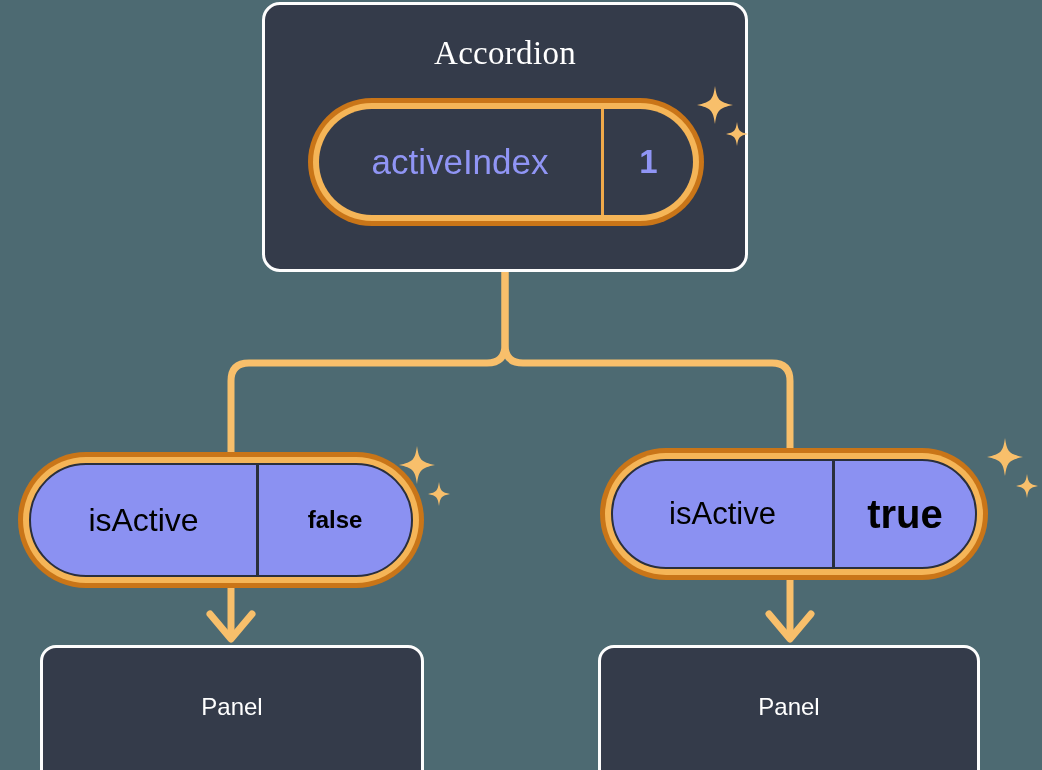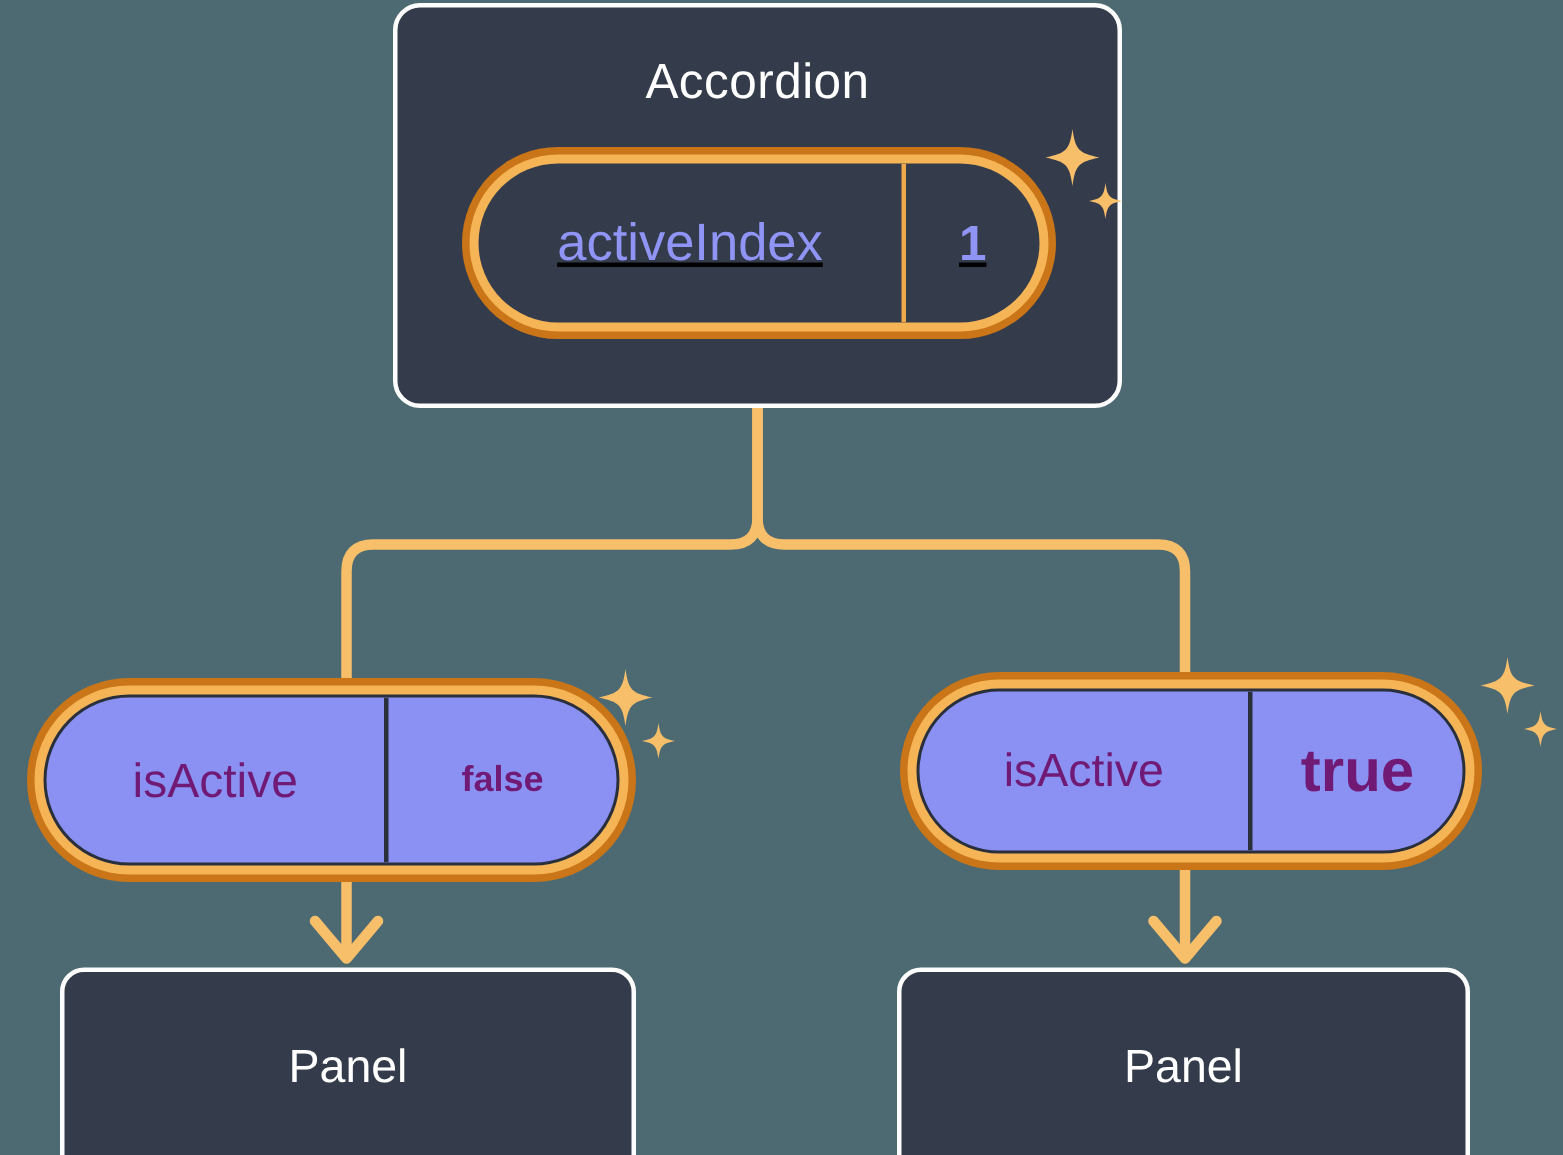--- a/index.html
+++ b/index.html
@@ -45,38 +45,39 @@
   }
   .node-title {
     position: absolute;
     left: 0;
     right: 0;
     top: 30px;
     text-align: center;
     color: #ffffff;
     font-size: 33px;
     letter-spacing: 0.3px;
+    font-family: Liberation Serif, serif;
   }
 
   
   .panel-box {
     position: absolute;
     background: #343b4a;
     border: 3px solid #fdfdfd;
     border-radius: 16px;
     box-sizing: border-box;
   }
   .panel-label {
     position: absolute;
     left: 0;
     right: 0;
     top: 45px;
     text-align: center;
     color: #ffffff;
-    font-size: 31px;
+    font-size: 24px;
   }
   #panel-left {
     left: 40px;
     top: 645px;
     width: 384px;
     height: 150px;
   }
   #panel-right {
     left: 598px;
     top: 645px;
@@ -110,21 +111,20 @@
     align-items: stretch;
     overflow: hidden;
   }
 
   
   #pill-active-index {
     left: 308px;
     top: 98px;
     width: 396px;
     height: 128px;
-    text-decoration: underline;
   }
   #pill-active-index .pill-inner {
     background: #343b4a;
   }
   #pill-active-index .pill-key,
   #pill-active-index .pill-val {
     color: #9095f5;
   }
   #pill-active-index .pill-key {
     flex: 0 0 285px;
@@ -137,21 +137,21 @@
     font-weight: bold;
   }
 
   
   .pill-purple .pill-inner {
     background: #8b91f2;
     border: 2px solid #2a2f3c;
   }
   .pill-purple .pill-key,
   .pill-purple .pill-val {
-    color: #701a75;
+    color: #000000;
   }
   .pill-purple .pill-key {
     border-right: 3px solid #2a2f3c;
   }
 
   .pill-key, .pill-val {
     display: flex;
     align-items: center;
     justify-content: center;
     box-sizing: border-box;

